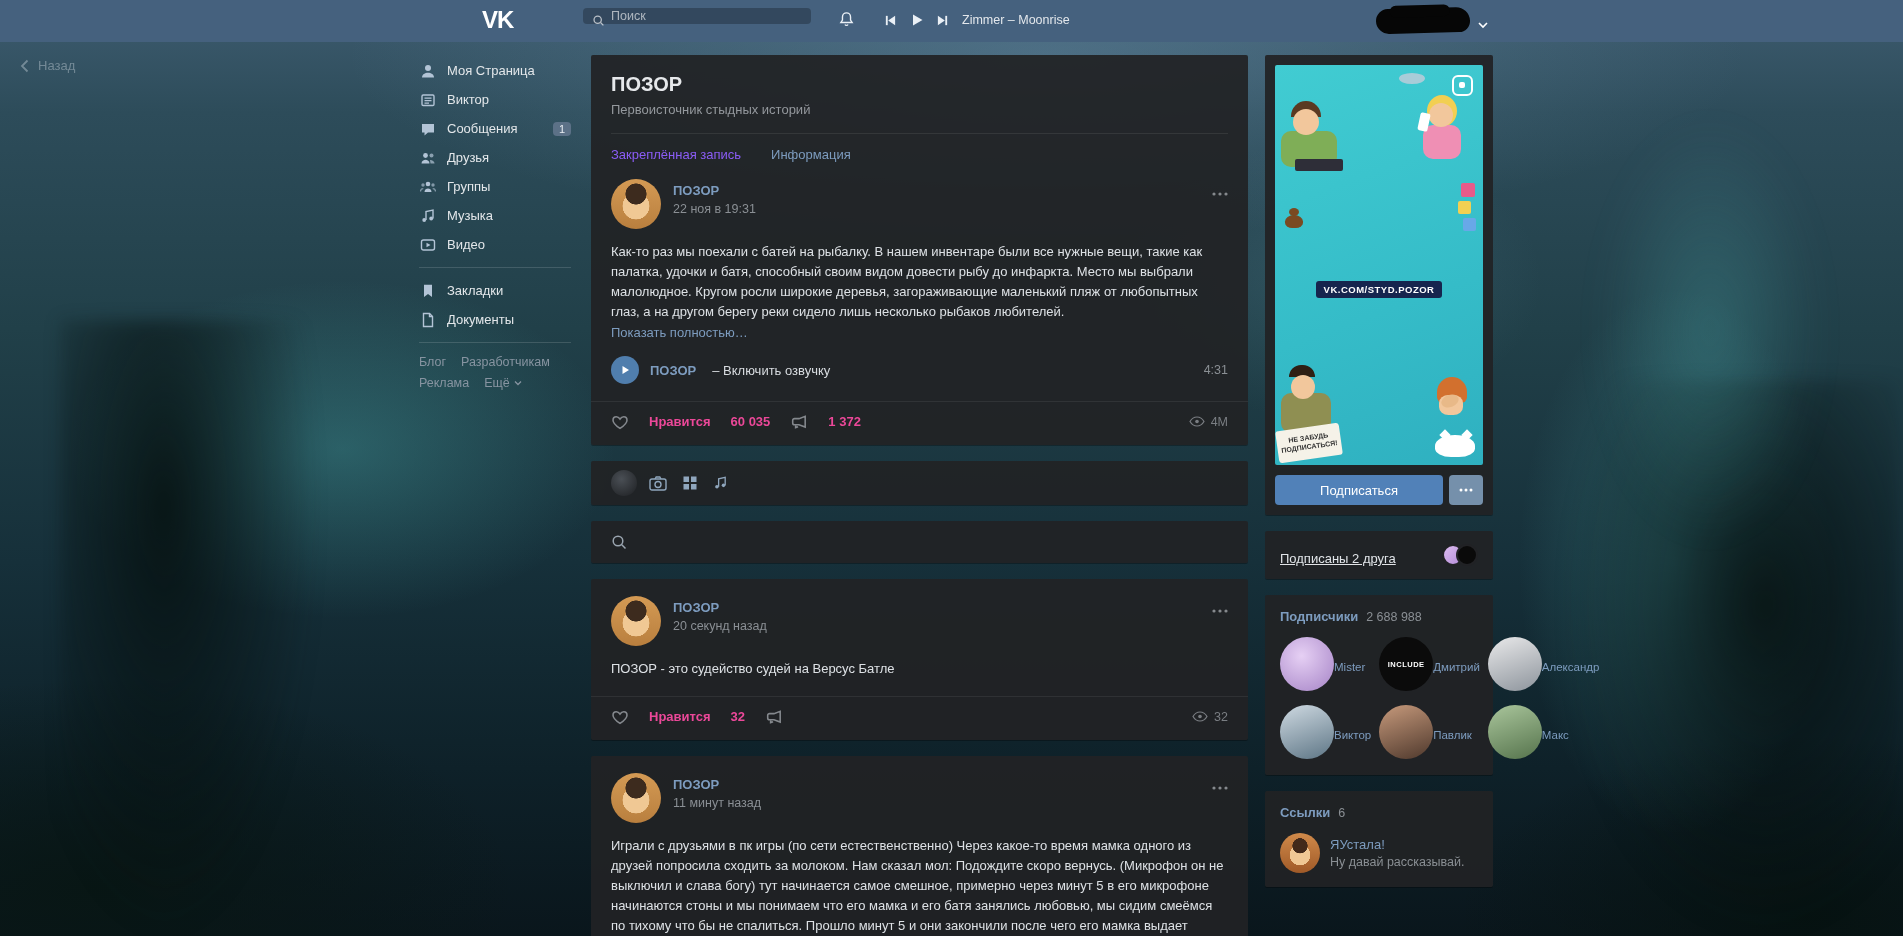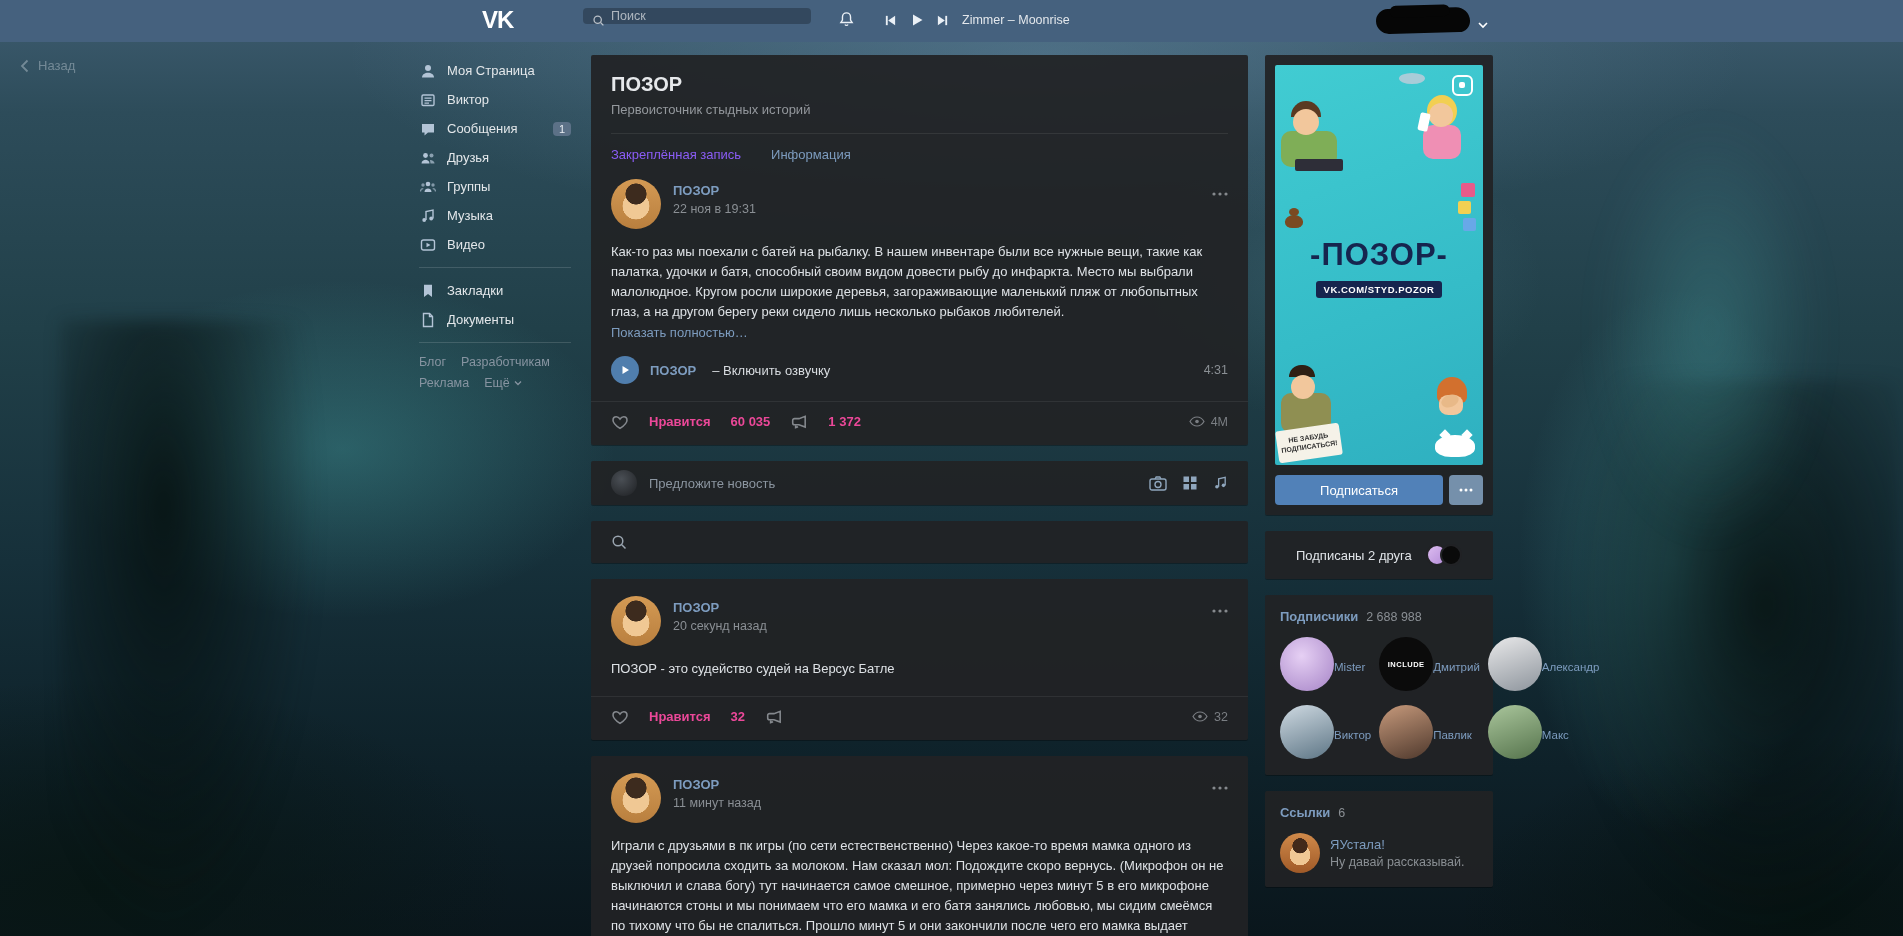--- a/index.html
+++ b/index.html
@@ -153,21 +153,21 @@
   .cover-title { top:172px; left:0; right:0; text-align:center; font-size:31px; font-weight:bold; color:#16254e; letter-spacing:1px; }
   .cover-url-wrap { top:216px; left:0; right:0; display:flex; justify-content:center; }
   .cover-url { background:#16254e; color:#fff; font-size:9.5px; font-weight:bold; padding:3px 8px; border-radius:3px; letter-spacing:0.5px; }
 
   .btn-row { display:flex; gap:6px; margin-top:10px; }
   .btn-subscribe { flex:1; height:30px; background:#5181b8; border:none; border-radius:4px; color:#fff;
     font-size:13px; font-family:inherit; cursor:pointer; }
   .btn-more { width:34px; height:30px; background:#7590ab; border:none; border-radius:4px; color:#fff; cursor:pointer;
     display:flex; align-items:center; justify-content:center; }
 
-  .friends-card { padding:13px 31px; display:flex; align-items:center; }
+  .friends-card { padding:13px 15px; display:flex; align-items:flex-end;text-decoration:underline; }
   .friends-text { color:#e0e4e8; }
   .friends-avs { margin-left:auto; display:flex; }
   .f-av { width:22px; height:22px; border-radius:50%; cursor:pointer; border:2px solid rgba(33,34,37,1); }
   .f-av1 { background:linear-gradient(135deg,#dcbcf0,#b48cd8); }
   .f-av2 { background:#0a0a0a; margin-left:-8px; }
 
   .subs-card { padding:14px 15px 16px; }
   .card-head { display:flex; align-items:baseline; gap:8px; }
   .card-head .title { font-weight:bold; color:#7d9cbf; cursor:pointer; }
   .card-head .count { font-size:12.5px; color:#8a8f94; }
@@ -421,21 +421,20 @@
                 <circle cx="8" cy="5.5" r="1.8" fill="currentColor"></circle>
               </svg>
             <span>4M</span>
           </span>
         </div>
       </article>
     </section>
 
     <section class="card suggest">
       <div class="suggest-av"></div>
-      <div class="suggest-ph">Предложите новость</div>
       <div class="suggest-icons">
         <span>
             <svg width="18" height="16" viewBox="0 0 18 16">
               <rect x="1" y="4" width="16" height="11" rx="2" fill="none" stroke="currentColor" stroke-width="1.4"></rect>
               <path d="M6 4l1.2-2h3.6L12 4" fill="none" stroke="currentColor" stroke-width="1.4"></path>
               <circle cx="9" cy="9.5" r="3" fill="none" stroke="currentColor" stroke-width="1.4"></circle>
             </svg>
           </span>
         <span>
             <svg width="16" height="16" viewBox="0 0 16 16">
@@ -536,21 +535,20 @@
         <div class="shape g-head"></div>
         <div class="shape g-laptop"></div>
         <div class="shape girl-hair"></div>
         <div class="shape girl-body"></div>
         <div class="shape girl-head"></div>
         <div class="shape girl-phone"></div>
         <div class="shape gift1"></div>
         <div class="shape gift2"></div>
         <div class="shape gift3"></div>
         <div class="shape poop"></div>
-        <div class="shape cover-title">-ПОЗОР-</div>
         <div class="shape cover-url-wrap">
           <span class="cover-url">VK.COM/STYD.POZOR</span>
         </div>
         <div class="shape kid-body"></div>
         <div class="shape kid-hair"></div>
         <div class="shape kid-head"></div>
         <div class="shape sign">
           <div>НЕ ЗАБУДЬ</div>
           <div>ПОДПИСАТЬСЯ!</div>
         </div>

